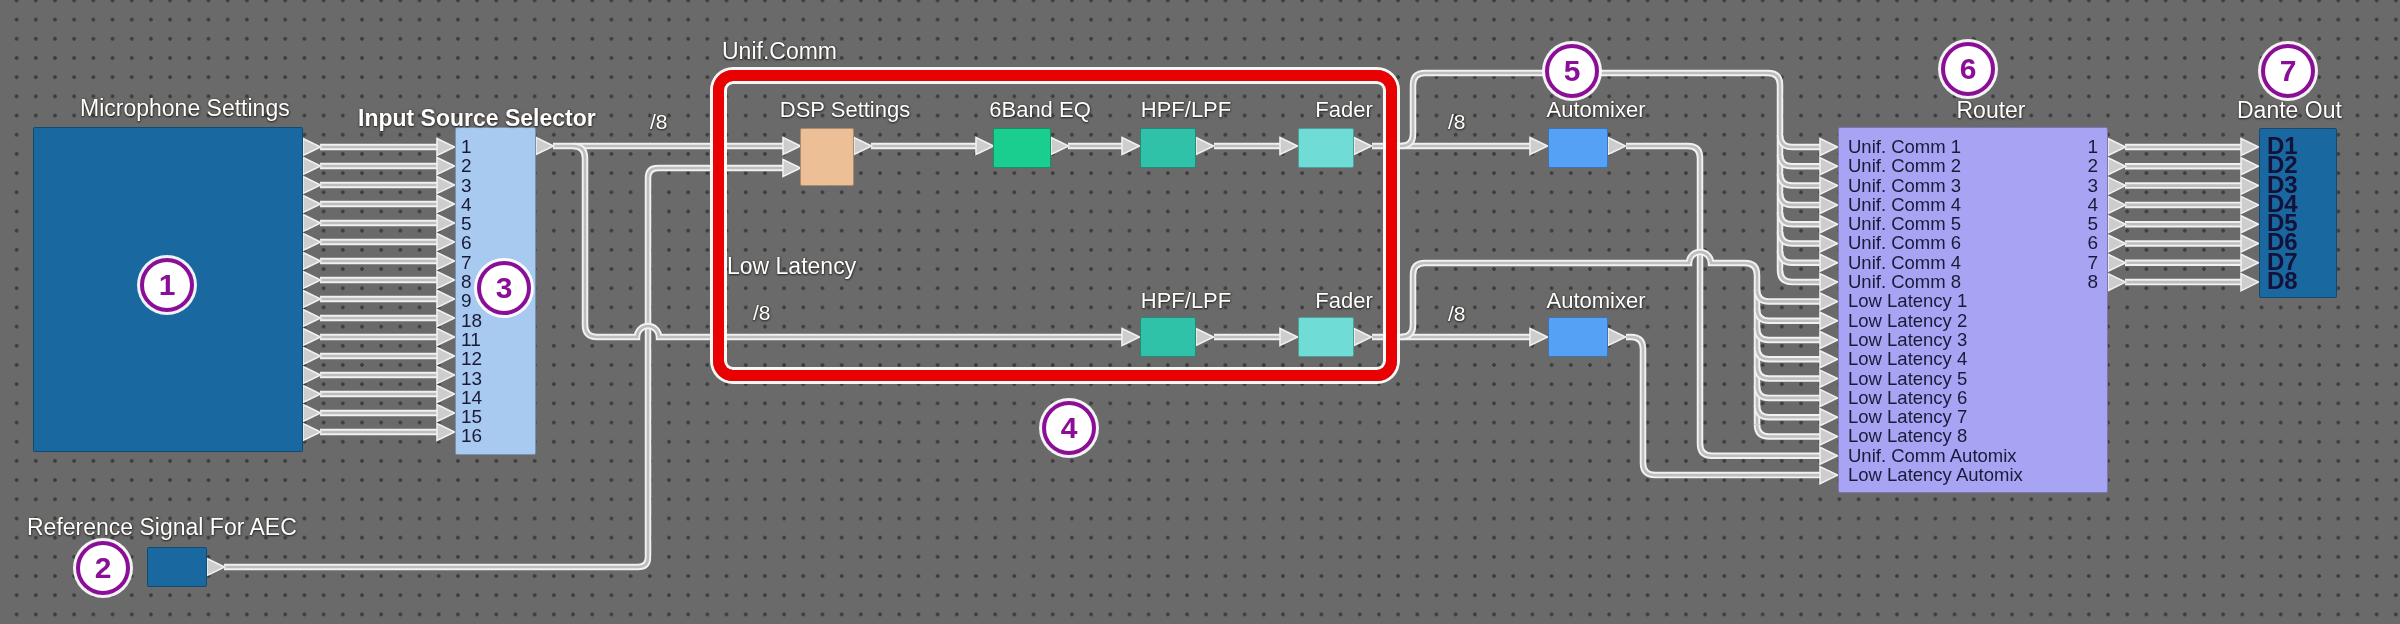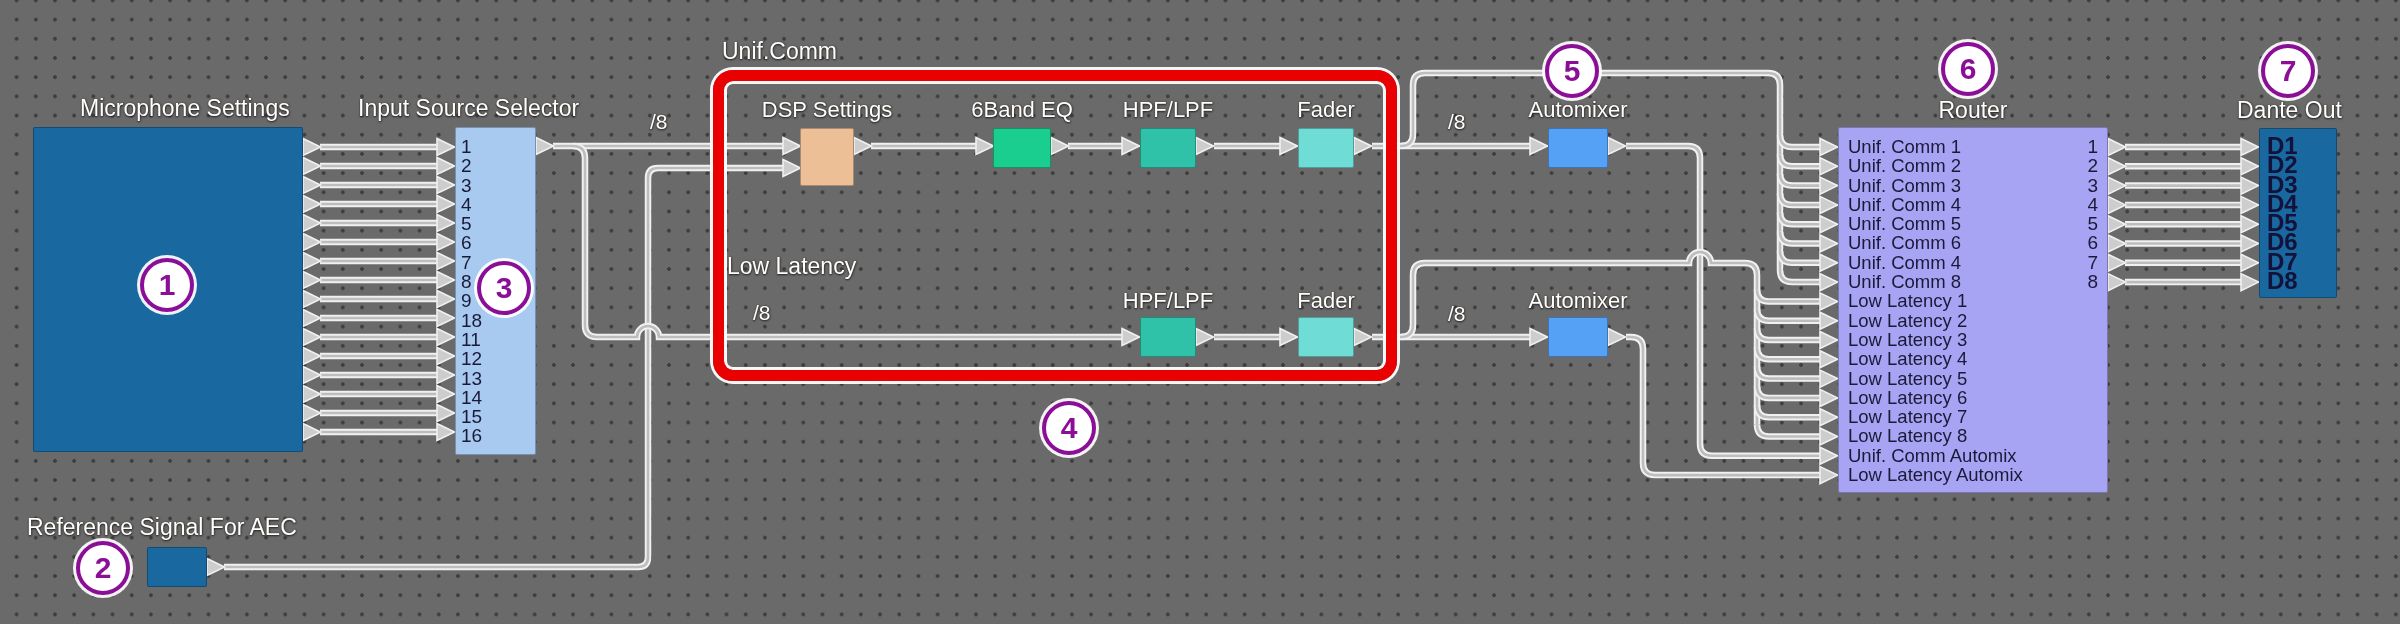--- a/index.html
+++ b/index.html
@@ -10,21 +10,21 @@
     background-size:19.2px 19.2px;background-position:7px 10px;
     font-family:"Liberation Sans","DejaVu Sans",sans-serif;
   }
   #wires{position:absolute;left:0;top:0;z-index:1;}
   .block{position:absolute;z-index:2;box-sizing:border-box;border:1px solid rgba(0,0,0,.28);border-radius:2px;}
   .rows{position:absolute;z-index:3;color:#1A1A38;white-space:nowrap;}
   .rows div{height:19.3px;}
   .title{position:absolute;z-index:4;color:#FFFFFF;font-size:23px;white-space:nowrap;
          text-shadow:0 1px 2px rgba(25,25,25,.9),1px 0 2px rgba(60,40,20,.55);}
   .mod{font-size:22px;}
-  .ctr{transform:translateX(-50%);}
+  .ctr{transform:translateX(-50%);margin-left:18px;}
   .bus{font-size:21px;}
   .redbox{position:absolute;z-index:5;box-sizing:border-box;border:11px solid #E90000;border-radius:20px;
           box-shadow:0 0 0 3px rgba(255,255,255,.95), inset 0 0 0 3px rgba(255,255,255,.95);}
   .badge{position:absolute;z-index:6;width:46px;height:46px;border-radius:50%;background:#fff;
          border:4px solid #8B0E96;color:#8B0E96;font-size:30px;font-weight:bold;
          display:flex;align-items:center;justify-content:center;
          box-shadow:0 0 0 3px rgba(255,255,255,.92);}
 </style>
 </head>
 <body>
@@ -294,21 +294,21 @@
       <div>D4</div>
       <div>D5</div>
       <div>D6</div>
       <div>D7</div>
       <div>D8</div>
     </div>
 
   <div class="redbox" style="left:713px;top:70px;width:684px;height:311px;"></div>
 
   <div class="title" style="left:44px;top:95px;margin-left:36px;">Microphone Settings</div>
-  <div class="title" style="left:358px;top:95px;">Input Source Selector</div>
+  <div class="title" style="left:358px;top:105px;font-weight:bold;">Input Source Selector</div>
   <div class="title" style="left:27px;top:514px;">Reference Signal For AEC</div>
   <div class="title" style="left:722px;top:38px;">Unif.Comm</div>
   <div class="title" style="left:727px;top:253px;">Low Latency</div>
   <div class="title mod ctr" style="left:827px;top:97px;">DSP Settings</div>
   <div class="title mod ctr" style="left:1022px;top:97px;">6Band EQ</div>
   <div class="title mod ctr" style="left:1168px;top:97px;">HPF/LPF</div>
   <div class="title mod ctr" style="left:1326px;top:97px;">Fader</div>
   <div class="title mod ctr" style="left:1168px;top:288px;">HPF/LPF</div>
   <div class="title mod ctr" style="left:1326px;top:288px;">Fader</div>
   <div class="title mod ctr" style="left:1578px;top:97px;">Automixer</div>

